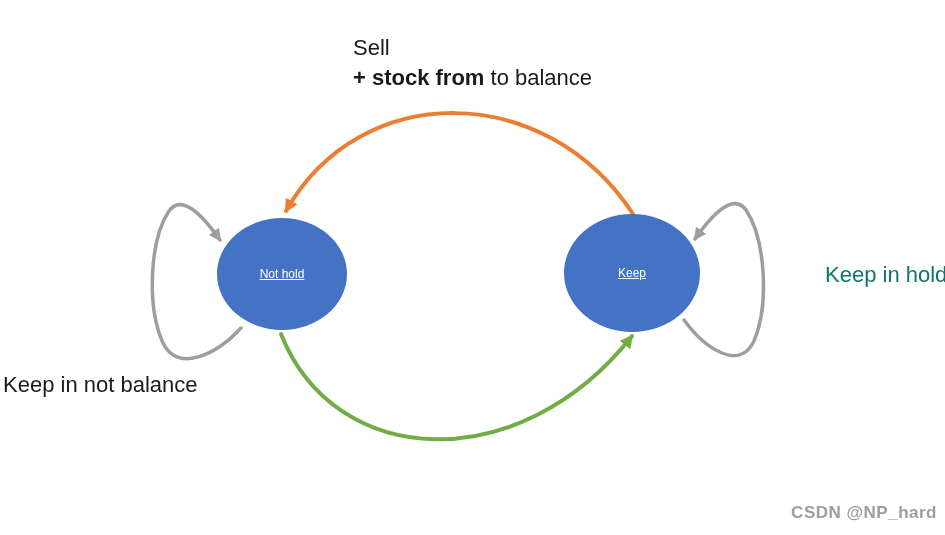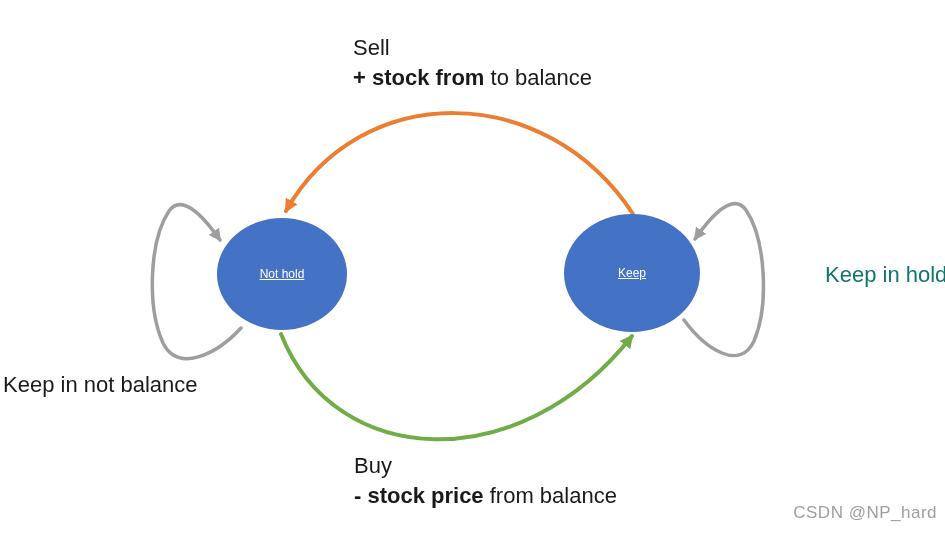--- a/index.html
+++ b/index.html
@@ -75,23 +75,19 @@
   </svg>
 
   <div class="state-label state-label-not-hold" style="color:#ffffff;">Not hold</div>
   <div class="state-label state-label-hold" style="color:#ffffff;">Keep</div>
 
   <div class="edge-label label-sell" style="color: rgb(26, 26, 26);">
     <div>Sell</div>
     <div><b>+ stock from</b><span> to balance</span></div>
   </div>
 
-  <div class="edge-label label-buy" style="color: rgb(26, 26, 26);">
-    <div>Buy</div>
-    <div><b>- stock price</b><span> from balance</span></div>
-  </div>
 
   <div class="edge-label label-keep-hold" style="color: #0f766e; margin-left: 40px;">Keep in hold</div>
   <div class="edge-label label-keep-not-hold" style="color: rgb(26, 26, 26);">Keep in not balance</div>
 
-  <div class="watermark" style="color:#9e9e9e;">CSDN @NP_hard</div>
+  <div class="watermark" style="color:#9e9e9e;font-weight:bold;">CSDN @NP_hard</div>
 
 </div>
 
 </body></html>

